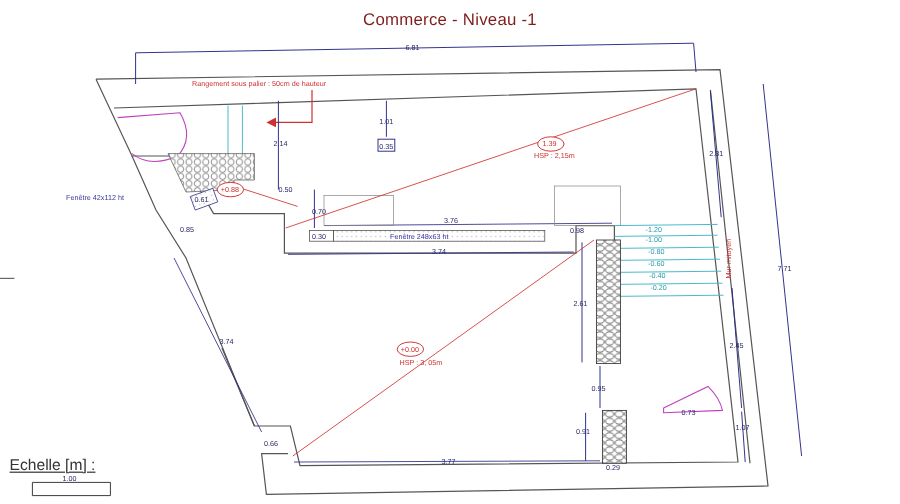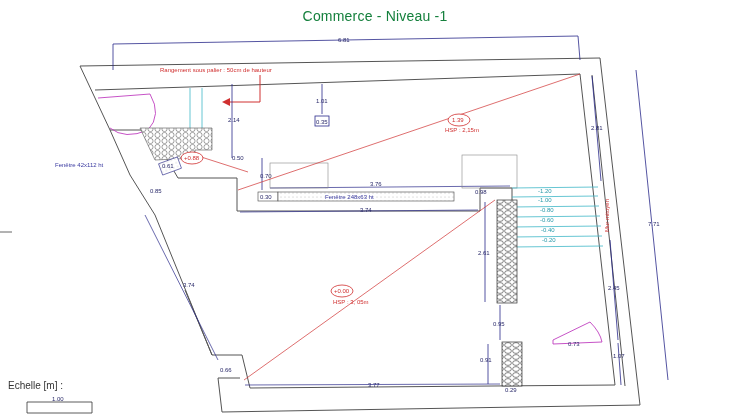--- a/index.html
+++ b/index.html
@@ -1,23 +1,23 @@
 <!DOCTYPE html>
 <html><head>
 <meta charset="utf-8">
 <style>
   html, body { margin: 0; padding: 0; background: #ffffff; }
   body { width: 750px; height: 420px; overflow: hidden; position: relative; font-family: "Liberation Sans", sans-serif; }
-  .title { position: absolute; left: 0; width: 750px; top: 8px; text-align: center; font-size: 14px; color: #15803d; letter-spacing: 0.2px; }
+  .title { position: absolute; left: 0; width: 750px; top: 8px; text-align: center; font-size: 14px; color: #7f1d1d; letter-spacing: 0.2px; }
   svg { position: absolute; left: 0; top: 0; }
   .dim { font-family: "Liberation Sans", sans-serif; font-size: 6px; fill: #2a2a6a; }
   .red { font-family: "Liberation Sans", sans-serif; font-size: 6px; fill: #d03030; }
   .cyan { font-family: "Liberation Sans", sans-serif; font-size: 6px; fill: #2a9aaa; }
   .blue { font-family: "Liberation Sans", sans-serif; font-size: 6px; fill: #3a3aa0; }
-  .scale-label { position: absolute; left: 8px; top: 380px; font-size: 10px; color: #333; }
+  .scale-label { position: absolute; left: 8px; top: 380px; font-size: 13px; color: #333; text-decoration: underline; }
 </style>
 </head>
 <body>
 
 <div class="title">Commerce - Niveau -1</div>
 
 <svg width="750" height="420" viewBox="0 0 750 420">
   <defs>
     <pattern id="stone" width="8" height="6" patternUnits="userSpaceOnUse">
       <rect width="8" height="6" fill="#fff"></rect>

